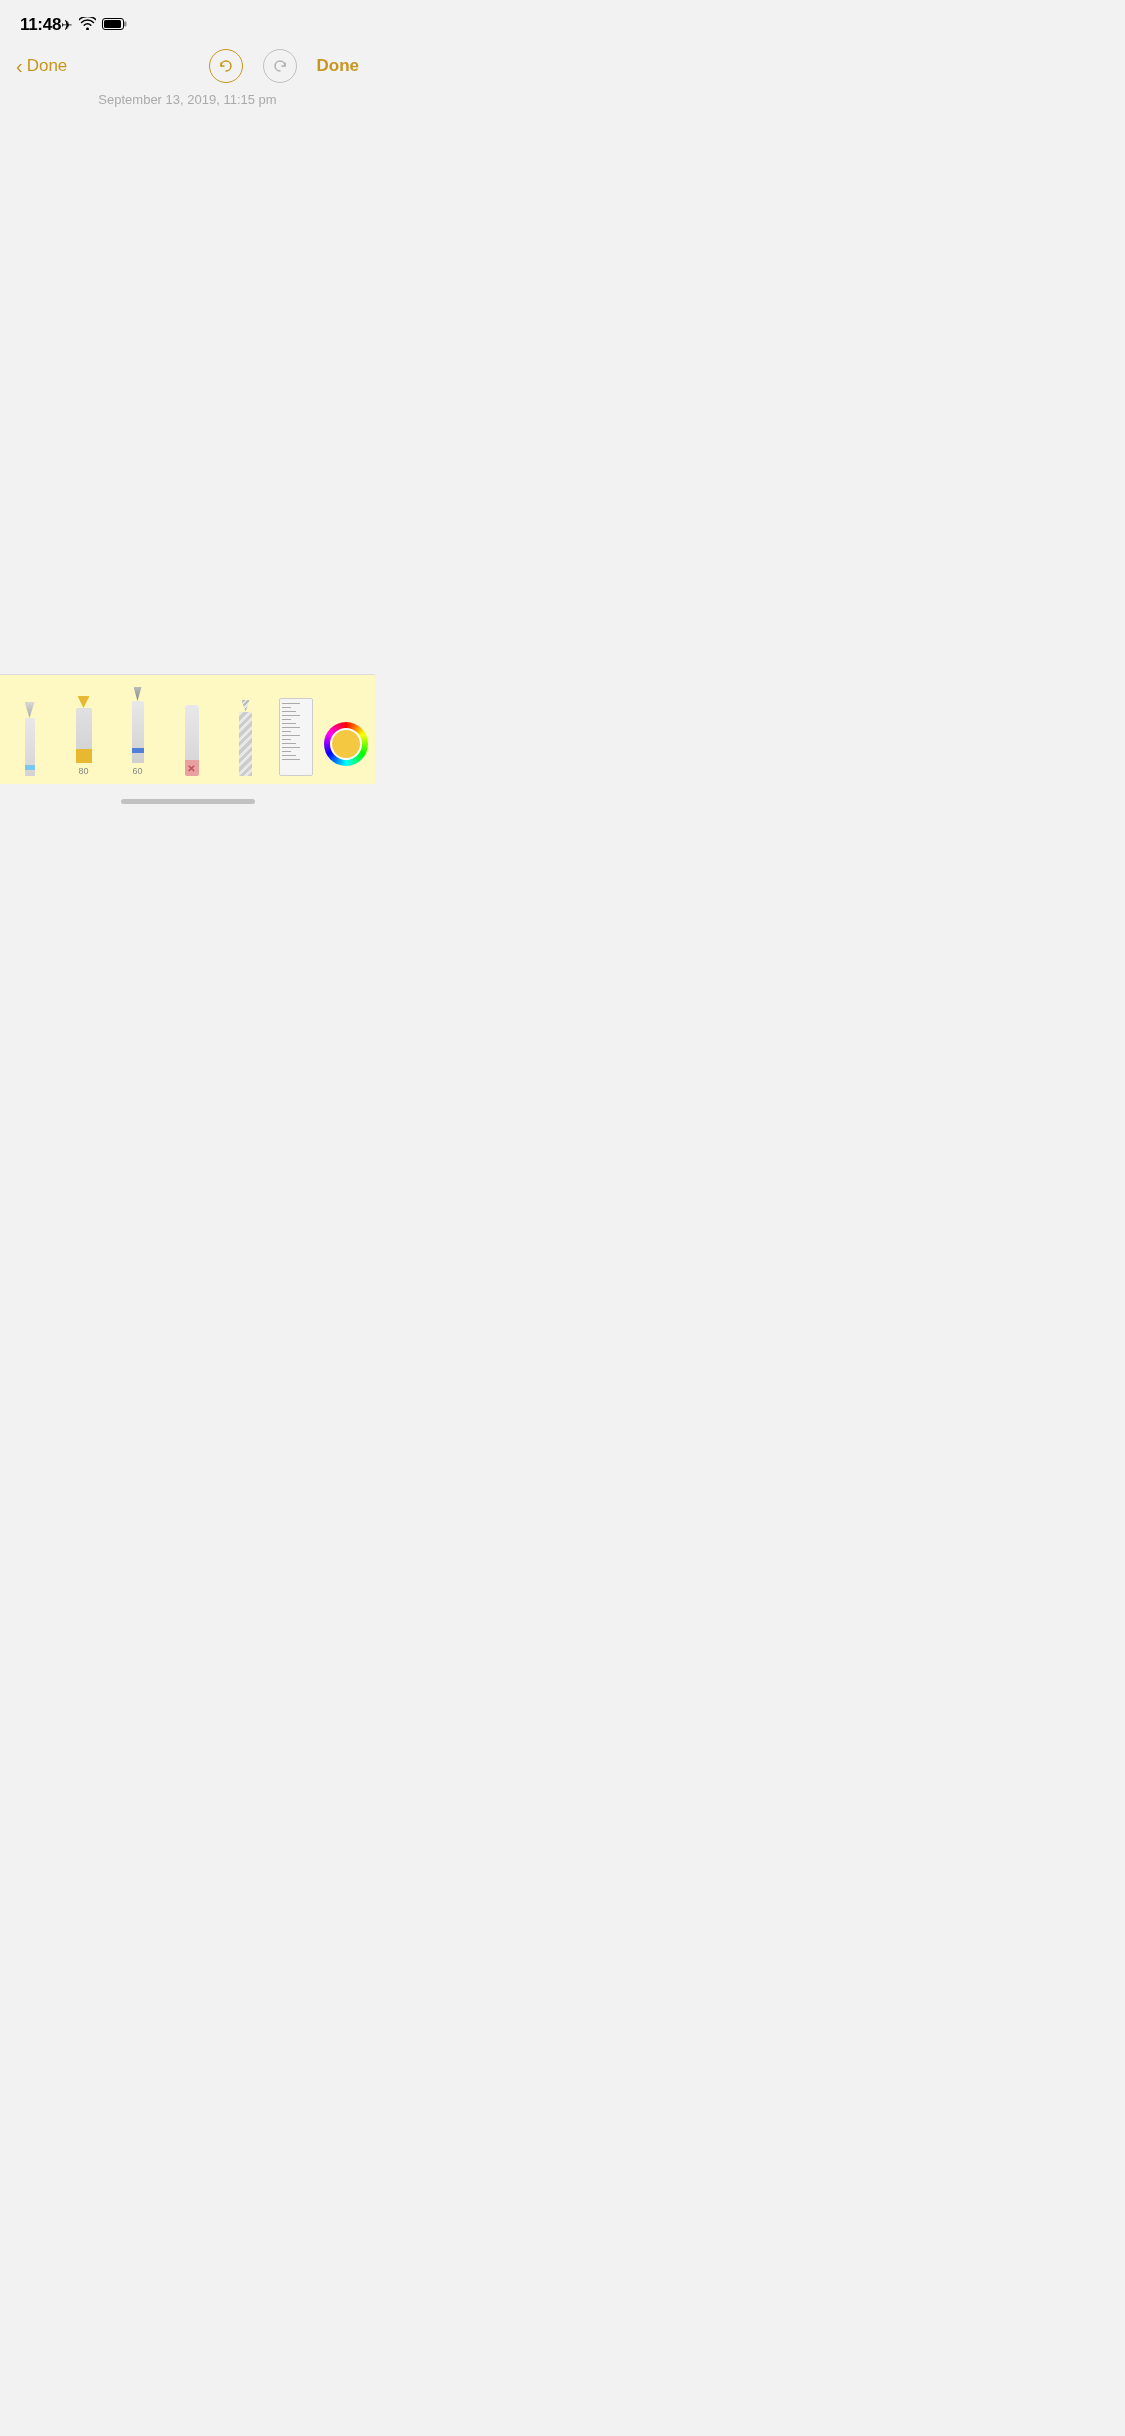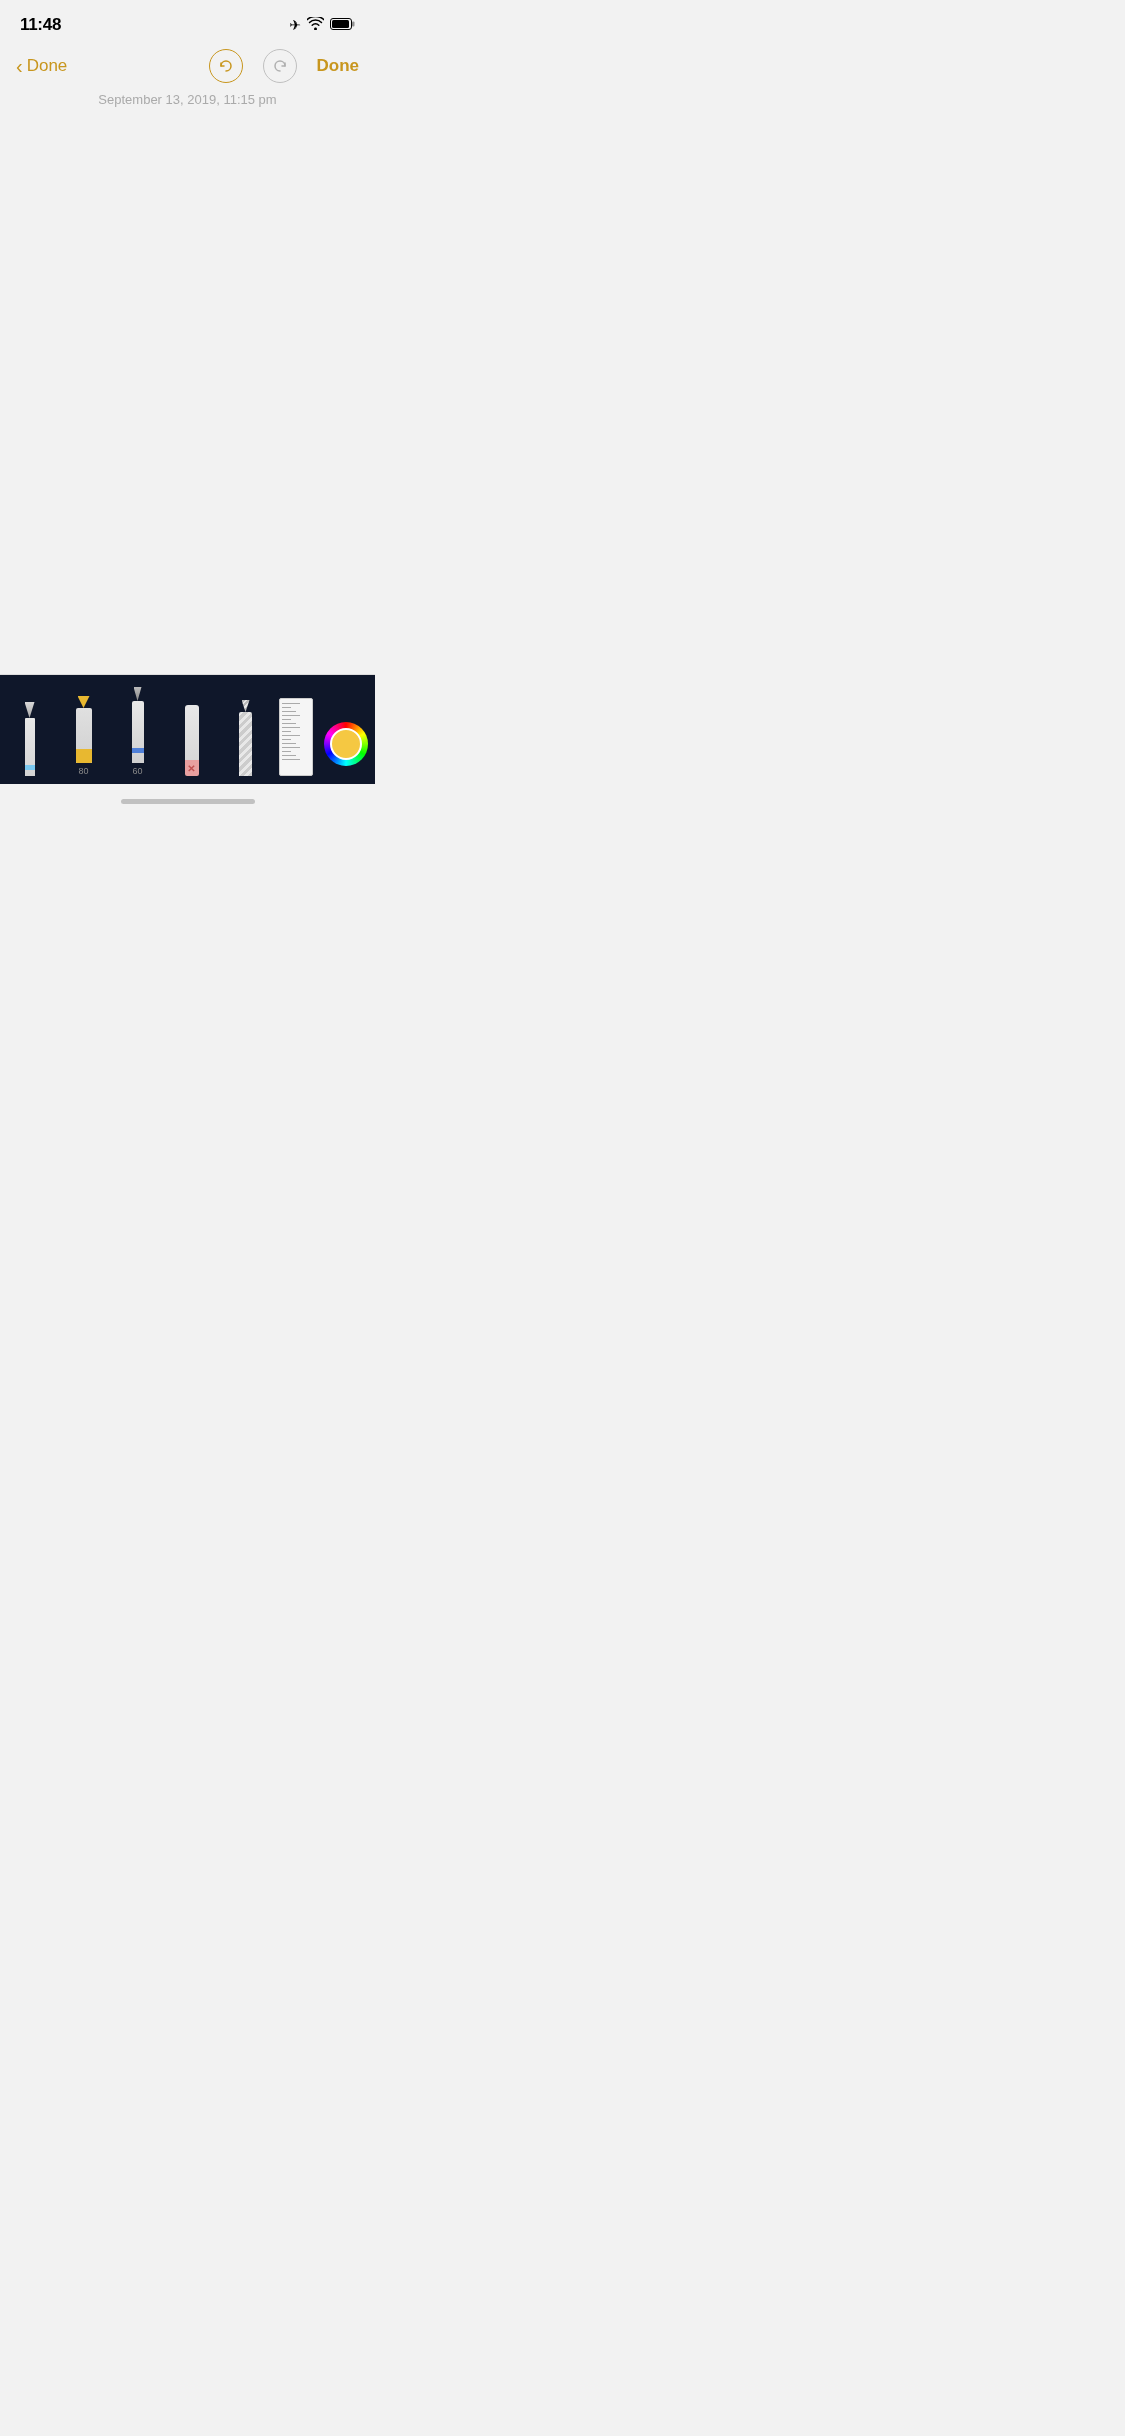--- a/index.html
+++ b/index.html
@@ -10,21 +10,21 @@
       height: 812px;
       background: #f2f2f2;
       font-family: -apple-system, BlinkMacSystemFont, 'SF Pro Text', sans-serif;
       overflow: hidden;
       position: relative;
     }
 
     
     .status-bar {
       display: flex;
-      justify-content: space-between;
+      justify-content: flex-start;
       align-items: center;
       padding: 14px 20px 8px 20px;
       height: 44px;
     }
 
     .status-time {
       font-size: 17px;
       font-weight: 600;
       color: #000;
       letter-spacing: -0.3px;
@@ -121,21 +121,21 @@
       background: #f2f2f2;
     }
 
     
     .toolbar {
       position: absolute;
       bottom: 28px;
       left: 0;
       right: 0;
       height: 110px;
-      background: #0f172a;
+      background: #fef9c3;
       display: flex;
       align-items: flex-end;
       justify-content: center;
       padding-bottom: 8px;
       gap: 2px;
       border-top: 1px solid #ddd;
     }
 
     .tool-item {
       display: flex;

